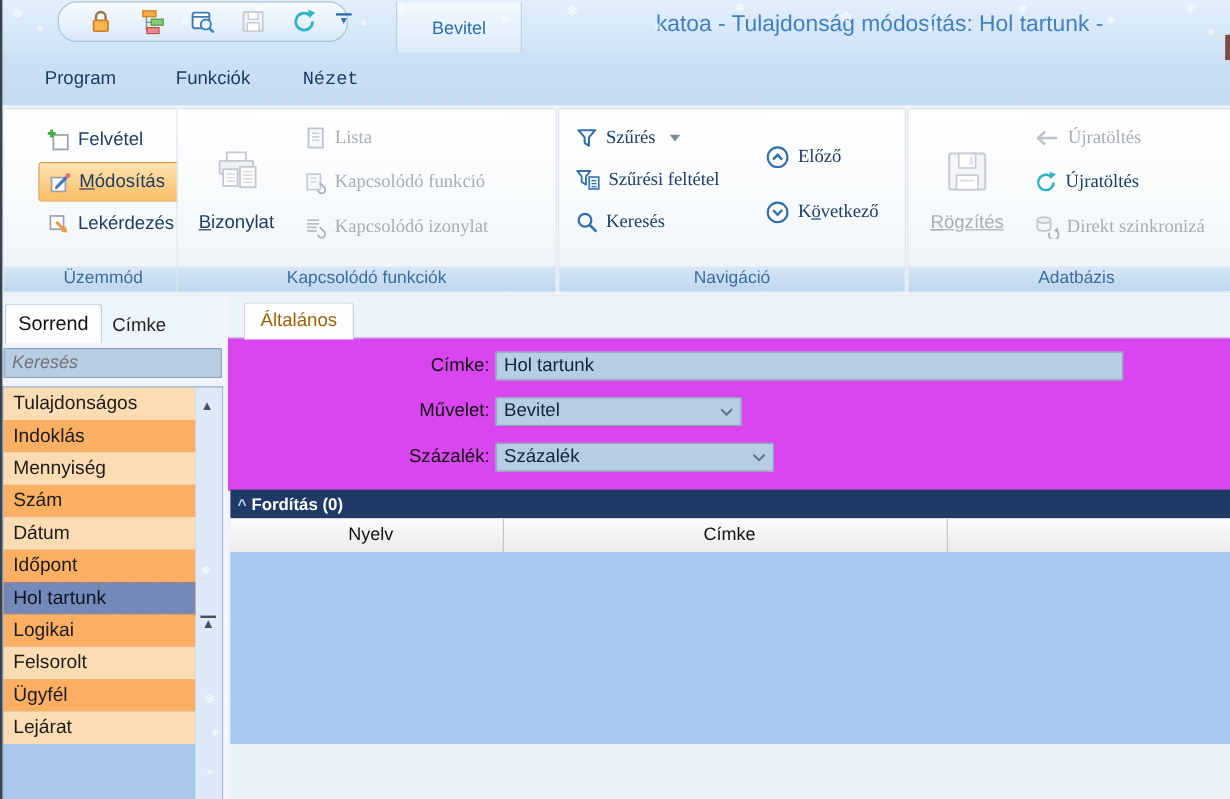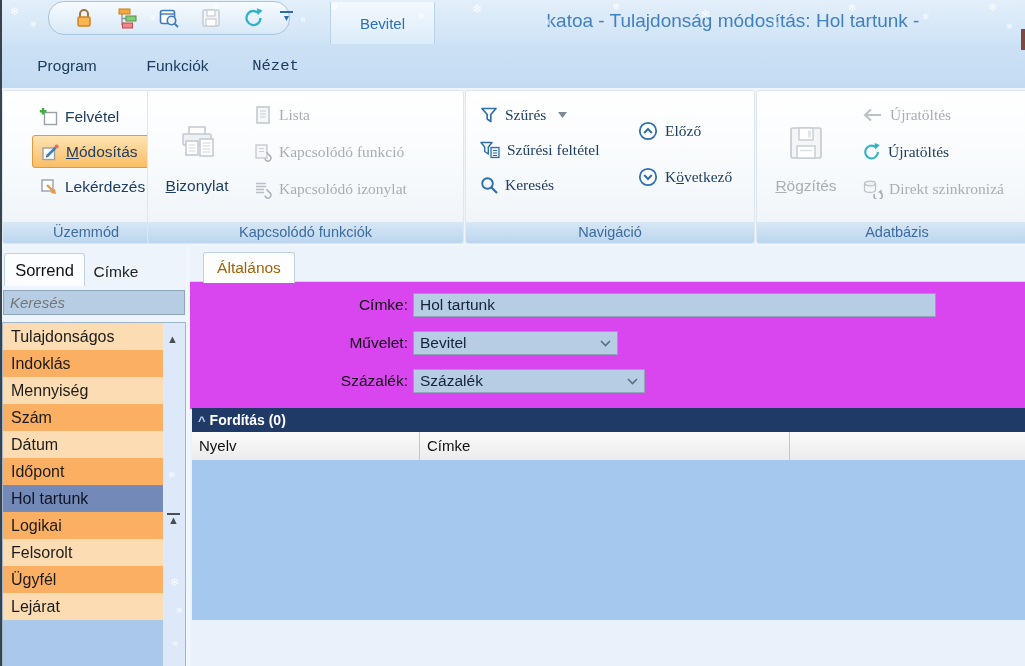--- a/index.html
+++ b/index.html
@@ -47,21 +47,21 @@
 
   .sm{display:flex;align-items:center;gap:6px;height:31px;padding:0 7px;font-size:15.5px;
       color:#1e3e63;white-space:nowrap;cursor:default;}
   .sm.dis{color:#a9aeb4;}
   .u{text-decoration:underline;}
   .sel-orange{background:linear-gradient(#fde4b2,#fbbd65);border:1px solid #dd9b44;border-radius:3px;}
   #g1 .sm{margin:3px 5px 2px 5px;}
   .cols{display:flex;height:128px;}
   .big{width:98px;text-align:center;font-size:15.5px;color:#1e3e63;padding-top:8px;cursor:default;}
   .big .bicon{height:62px;display:flex;align-items:flex-end;justify-content:center;margin-bottom:16px;}
-  .big.dis{color:#a9aeb4;}
+  .big.dis{color:#a9aeb4;text-decoration:underline;}
   .vcol{display:flex;flex-direction:column;margin-top:8px;font-family:Liberation Serif, serif;}
   .caret-sm{margin-left:6px;}
 
   
   .sidebar{position:absolute;left:0;top:246px;width:186px;bottom:0;background:#eef4fb;}
   .side-tab-a{position:absolute;left:4px;top:7px;width:79px;height:32px;background:#fbfdff;
               border:1px solid #c2d1e0;border-bottom:none;border-radius:3px 3px 0 0;
               color:#111;font-size:16.5px;display:flex;align-items:center;justify-content:center;}
   .side-tab-b{position:absolute;left:85px;top:12px;width:62px;height:27px;color:#222;
               font-size:15.5px;display:flex;align-items:center;justify-content:center;cursor:default;}
@@ -91,21 +91,21 @@
   .flabel{width:218px;text-align:right;font-size:15.5px;color:#111;padding-right:5px;}
   .fvalue{height:24px;background:var(--input-bg);border:1px solid #8fa4b8;font-size:15.5px;
           color:#14233a;display:flex;align-items:center;padding:0 6px;box-sizing:border-box;}
   .combo{justify-content:space-between;}
   .section-bar{position:absolute;left:2px;right:0;top:162px;height:24px;background:var(--section-navy);
                color:#fff;font-size:14px;font-weight:bold;display:flex;align-items:center;}
   .section-caret{color:#bcc9e2;font-weight:bold;margin:0 4px 0 6px;font-size:13px;}
   .thead{position:absolute;left:2px;right:0;top:186px;height:28px;display:flex;
          background:linear-gradient(#fbfbfb,#ebebeb);border-bottom:1px solid #b9b9b9;}
   .th{border-right:1px solid #c6c6c6;font-size:15px;color:#111;line-height:28px;
-      padding-left:7px;box-sizing:border-box;}
+      padding-left:7px;box-sizing:border-box;text-align:center;}
   .tbody{position:absolute;left:2px;right:0;top:214px;height:160px;background:var(--table-body);}
   .below{position:absolute;left:2px;right:0;top:374px;bottom:0;background:#e9f1fa;}
 </style>
 </head>
 <body>
 
 <div id="app">
   <div class="left-edge"></div>
 
   <div class="titlebar">

